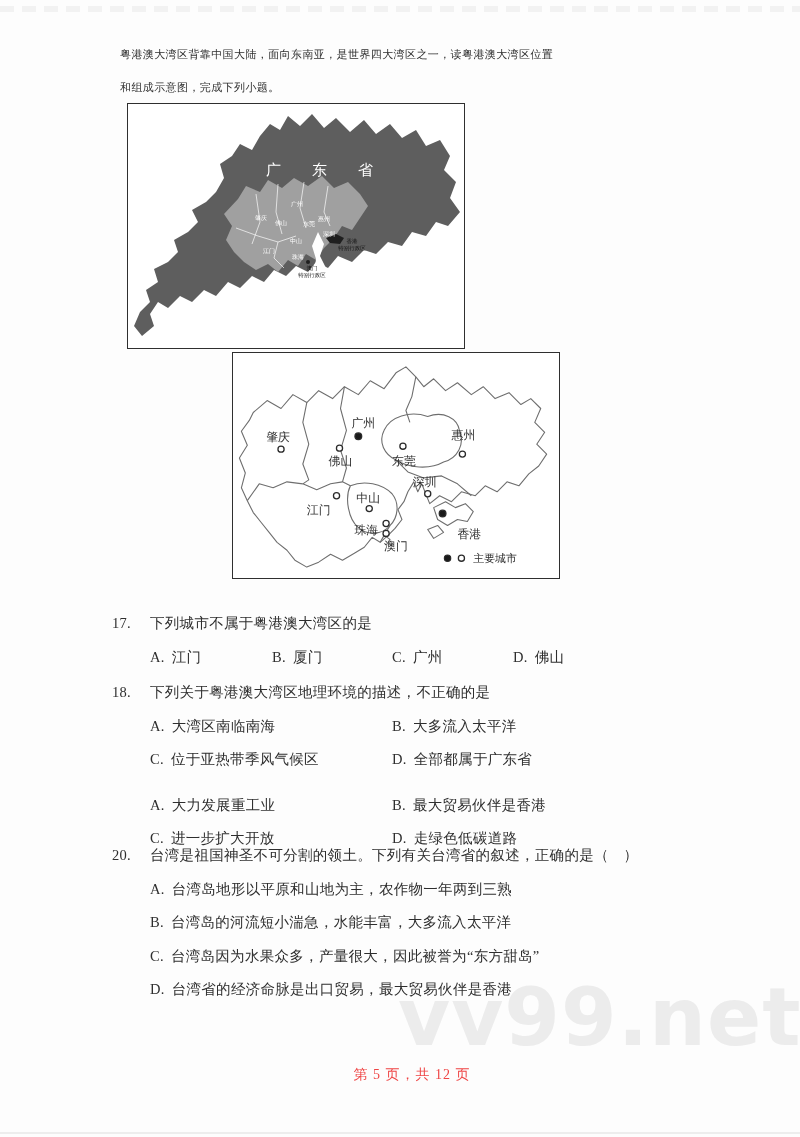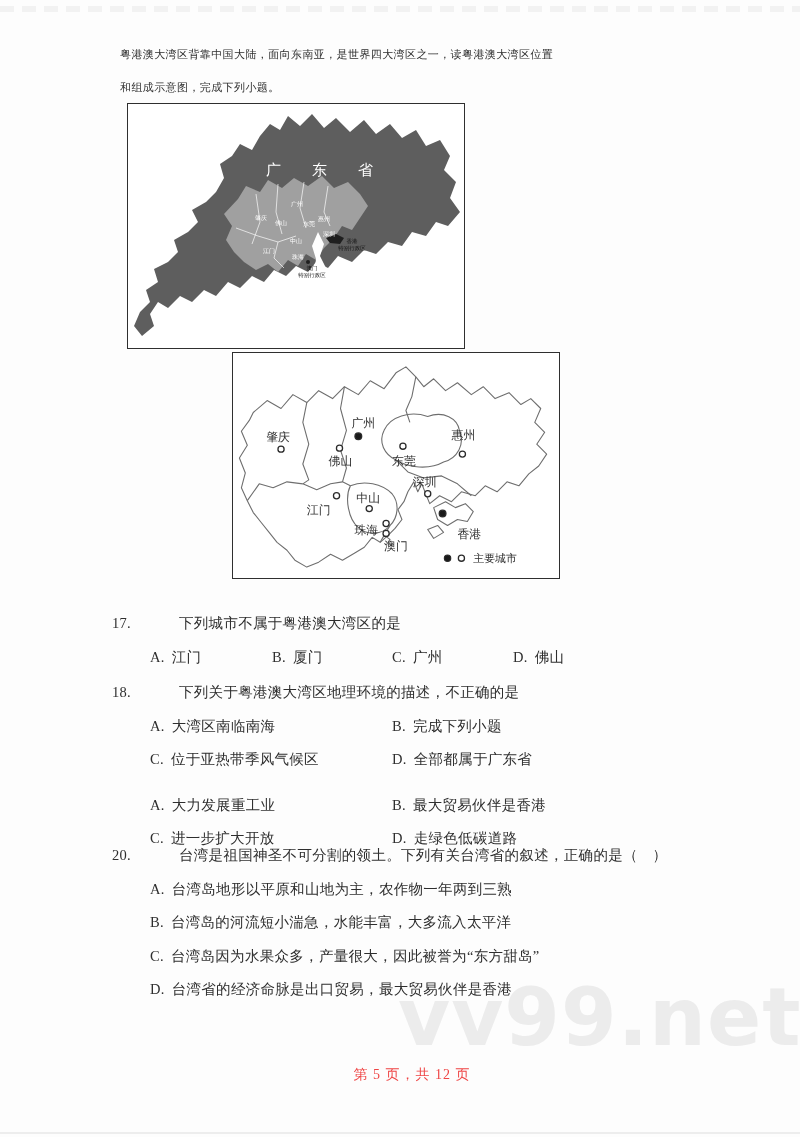--- a/index.html
+++ b/index.html
@@ -20,21 +20,21 @@
     position:absolute;left:120px;top:38px;width:560px;
     font-size:11px;line-height:33px;letter-spacing:.4px;
   }
   .map-frame{
     position:absolute;background:#fff;border:1.6px solid #2f2f2f;box-sizing:border-box;
   }
   #map1{left:123px;top:99px;width:338px;height:246px;}
   #map2{left:232px;top:352px;width:328px;height:227px;}
   .map-frame svg{display:block;width:100%;height:100%;}
   .q{position:absolute;left:112px;width:580px;font-size:14.5px;letter-spacing:.3px;}
-  .q-stem{display:flex;line-height:22px;gap:29px;}
+  .q-stem{display:flex;line-height:22px;}
   .q-num{width:38px;flex:0 0 38px;}
   .opt-row{display:flex;margin-left:38px;margin-top:11.5px;line-height:22px;}
   .opt{display:flex;}
   .opt-label{margin-right:7px;}
   .w122{flex:0 0 122px;}
   .w120{flex:0 0 120px;}
   .w121{flex:0 0 121px;}
   .w242{flex:0 0 242px;}
   .footer{
     position:absolute;left:0;top:1066px;width:800px;text-align:center;
@@ -190,21 +190,21 @@
     <span class="q-num">18.</span>
     <span>下列关于粤港澳大湾区地理环境的描述，不正确的是</span>
   </div>
   <div class="opt-row">
     <span class="opt w242">
         <span class="opt-label">A.</span>
         <span>大湾区南临南海</span>
       </span>
     <span class="opt">
         <span class="opt-label">B.</span>
-        <span>完成下列小题</span>
+        <span>大多流入太平洋</span>
       </span>
   </div>
   <div class="opt-row">
     <span class="opt w242">
         <span class="opt-label">C.</span>
         <span>位于亚热带季风气候区</span>
       </span>
     <span class="opt">
         <span class="opt-label">D.</span>
         <span>全部都属于广东省</span>

